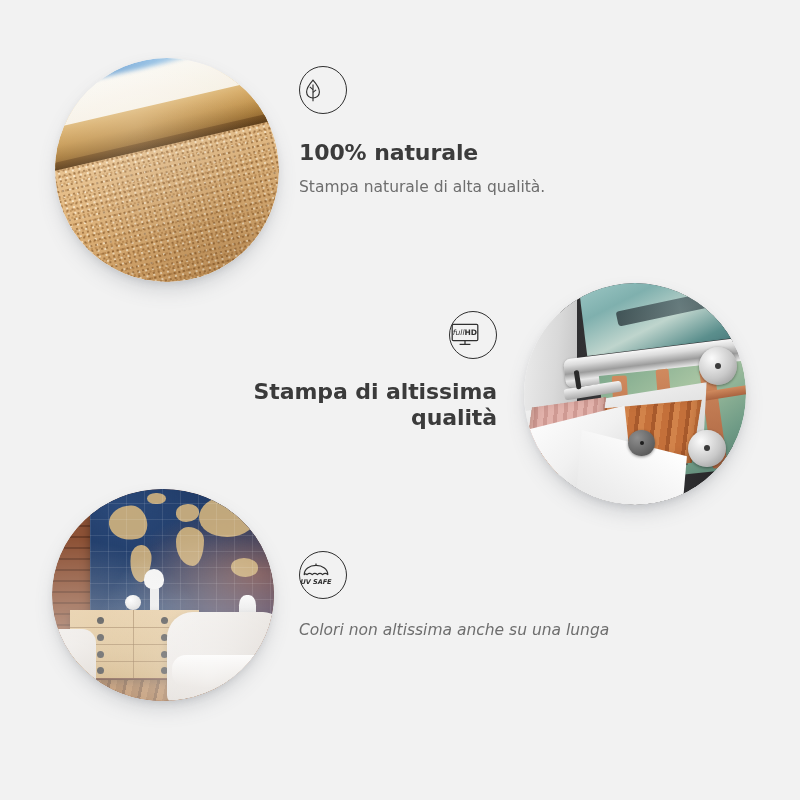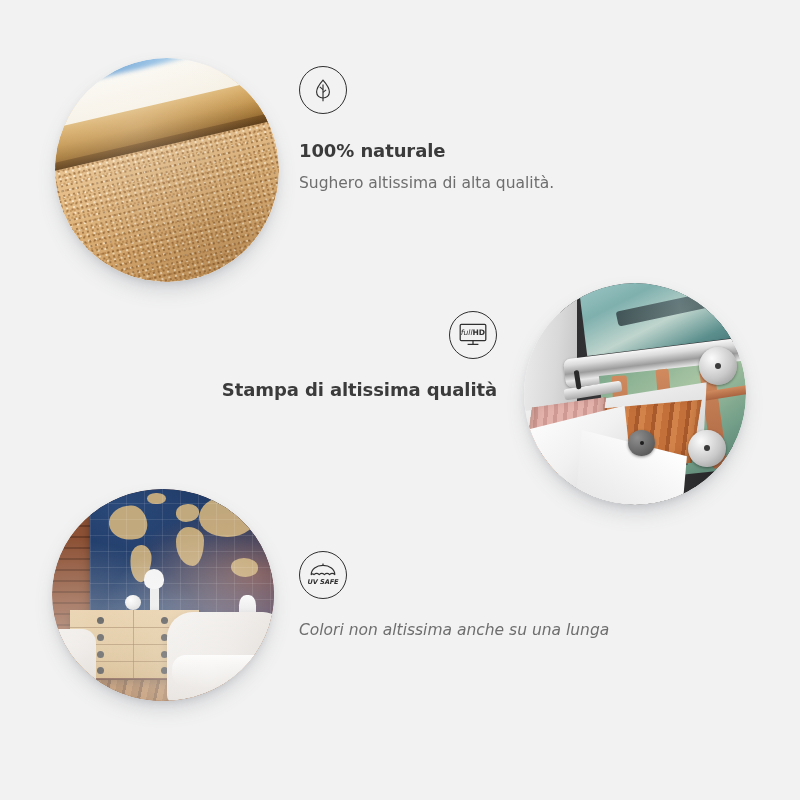--- a/index.html
+++ b/index.html
@@ -295,26 +295,26 @@
     background:radial-gradient(ellipse at 70% 88%, rgba(255,255,255,.55) 0%, rgba(255,255,255,0) 55%),
                radial-gradient(ellipse at 8% 74%, rgba(255,255,255,.45) 0%, rgba(255,255,255,0) 48%);
   }
 
   
   .feature { position: absolute; }
   .feature .icon-badge {
     width: 48px; height: 48px;
     border: 1.6px solid #2f2f2f;
     border-radius: 50%;
-    display: flex; align-items: center; justify-content: center;
+    display: flex; align-items: center; 
     box-sizing: border-box;
   }
   .feature h2 {
     margin: 0;
-    font-size: 18px;
+    font-size: 22px;
     font-weight: 700;
     color: #3b3b3b;
     letter-spacing: -0.1px;
     line-height: 1.2;
   }
   .feature p {
     margin: 0;
     font-size: 15.5px;
     font-weight: 400;
     color: #6e6e6e;
@@ -354,21 +354,21 @@
     <div class="icon-badge">
       <svg width="26" height="26" viewBox="0 0 26 26" aria-hidden="true">
         <path d="M13 3.2 C8.4 8.4 6.6 12.2 6.6 15.1 C6.6 18.6 9.4 21 13 21 C16.6 21 19.4 18.6 19.4 15.1 C19.4 12.2 17.6 8.4 13 3.2 Z" fill="none" stroke="#2f2f2f" stroke-width="1.15"></path>
         <path d="M13 7.4 L13 24.2" fill="none" stroke="#2f2f2f" stroke-width="1.15"></path>
         <path d="M13 12.6 L9.8 9.9" fill="none" stroke="#2f2f2f" stroke-width="1.05"></path>
         <path d="M13 15.4 L16.1 12.8" fill="none" stroke="#2f2f2f" stroke-width="1.05"></path>
       </svg>
     </div>
 
     <h2>100% naturale</h2>
-    <p>Sughero altissima di alta qualità.</p>
+    <p>Stampa naturale di alta qualità.</p>
   </div>
 
   <div class="photo-disc" id="disc-printer">
     <div class="inner">
       <div class="pr-bg"></div>
       <div class="pr-darkwall"></div>
       <div class="pr-leftpanel"></div>
       <div class="pr-print-top"></div>
       <div class="pr-roller-top"></div>
       <div class="pr-print-mid">

